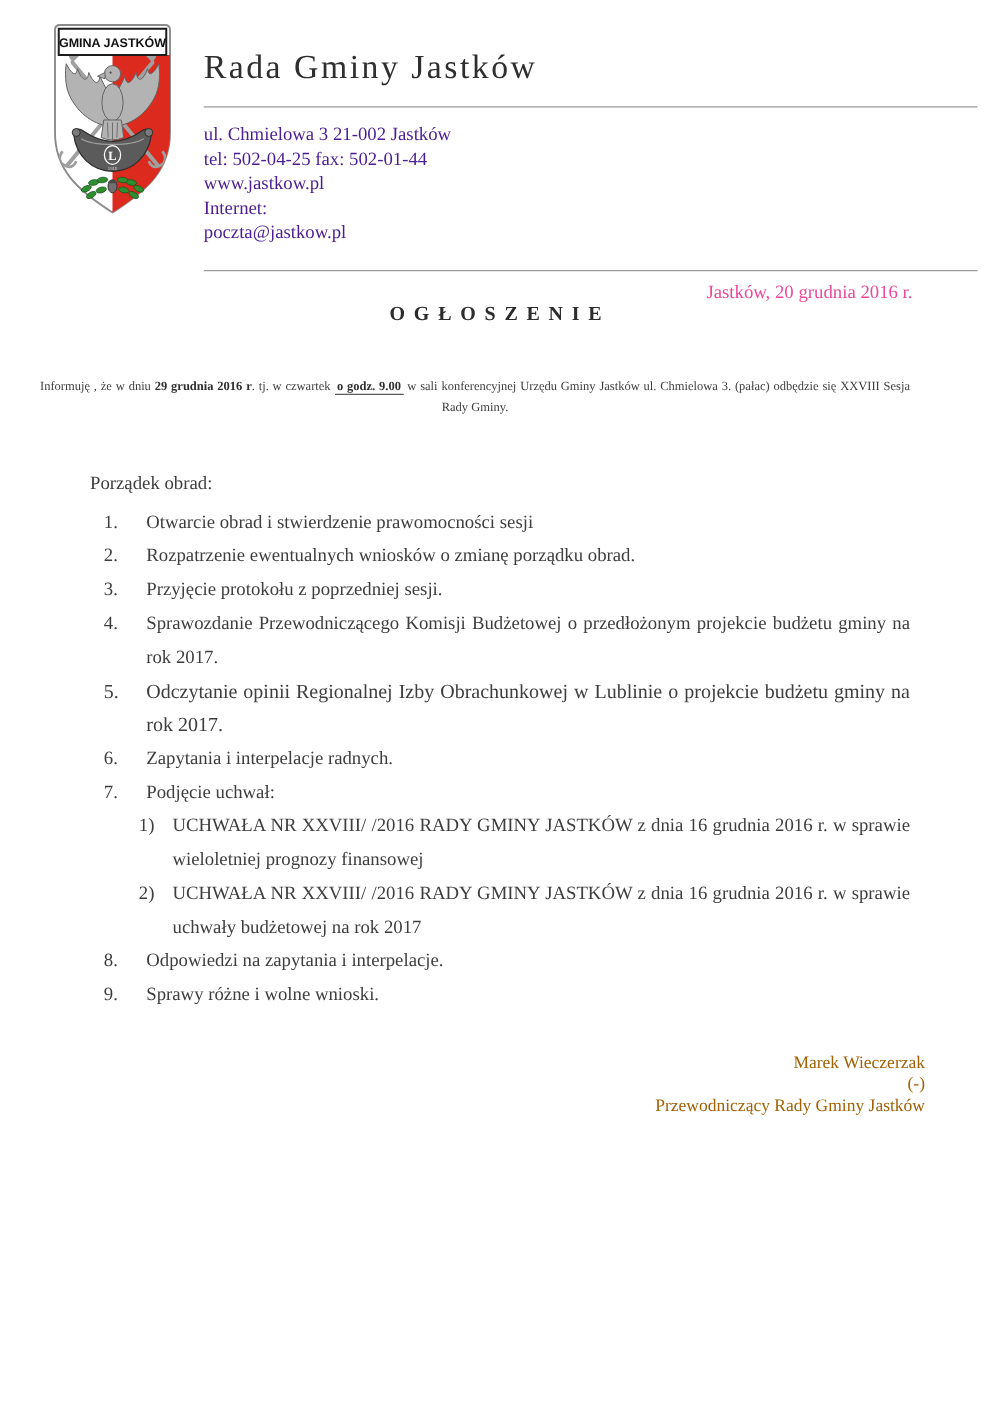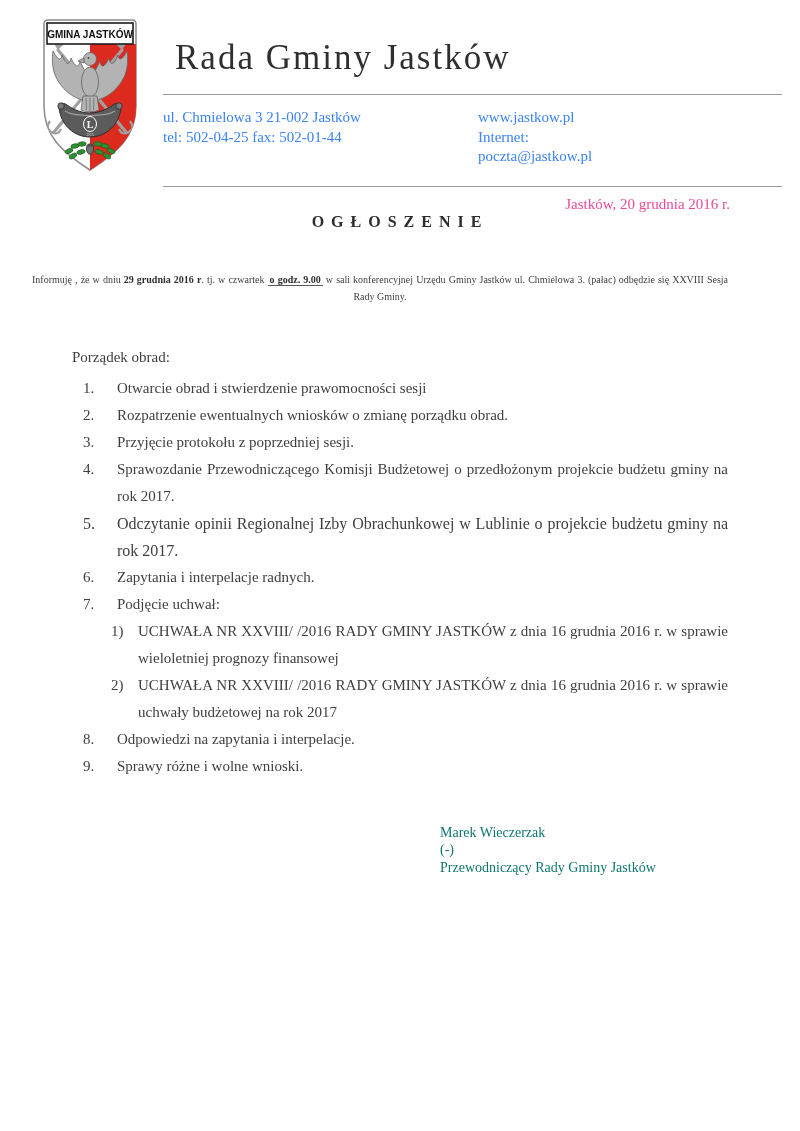--- a/index.html
+++ b/index.html
@@ -8,25 +8,25 @@
     width: 800px; height: 1131px; position: relative;
     background: #ffffff; overflow: hidden;
     font-family: "Liberation Serif", serif;
     color: #3e3e3e;
   }
 
   
   .crest { position: absolute; left: 40px; top: 18px; width: 100px; height: 154px; }
   .header-right { margin-left: 163px; margin-right: 18px; padding-top: 38px; }
   .org-title {
-    font-size: 35px; font-weight: normal; letter-spacing: 2px;
-    color: #2f2f2f; margin: 0 0 16px 12px;
+    font-size: 27px; font-weight: normal; letter-spacing: 2px;
+    color: #2f2f2f; margin: 0 0 16px 0;
   }
   hr.rule { border: none; border-top: 1px solid #9a9a9a; margin: 0; }
-  .contact { display: flex; margin: 13px 0 19px 0; font-size: 15px; line-height: 19.5px; color: #3b82f6; }
+  .contact { display: flex; margin: 13px 0 19px 0; font-size: 15px; line-height: 19.5px; color: #4c1d95; flex-direction: column; }
   .contact-left { width: 315px; }
   .contact-right { flex: 1; }
   .dateline { text-align: right; padding-right: 52px; margin-top: 9px; font-size: 15px; color: #ec4899; }
 
   
   .doc-title {
     text-align: center; 
     font-size: 16px; font-weight: bold; letter-spacing: 7px;
     color: #2c2c2c;
   }
@@ -47,21 +47,21 @@
   
   .agenda-heading { margin: 44px 72px 0 72px; font-size: 15px; }
   .agenda { margin: 9px 72px 0 72px; }
   .agenda-item { display: flex; font-size: 15px; line-height: 27px; }
   .agenda-item .num { flex: 0 0 34px; margin-left: 11px; }
   .agenda-item .text { flex: 1; text-align: justify; }
   .agenda-item.sub .num { flex: 0 0 27px; margin-left: 39px; }
   .agenda-item.larger { font-size: 16px; }
 
   
-  .signature { margin: 44px 0 0 440px; width: 300px; text-align: left; font-size: 14px; line-height: 17.5px; color: #0f766e; }
+  .signature { margin: 32px 0 0 440px; width: 300px; text-align: right; font-size: 14px; line-height: 17.5px; color: #a16207; }
 </style>
 </head>
 <body>
 
 <div class="page">
 
   <svg class="crest" viewBox="0 0 100 154" xmlns="http://www.w3.org/2000/svg">
     <defs>
       <clipPath id="shieldClip">
         <path d="M8,2 H92 Q96,2 96,6 V88 C96,118 78,134 50,152 C22,134 4,118 4,88 V6 Q4,2 8,2 Z"></path>

